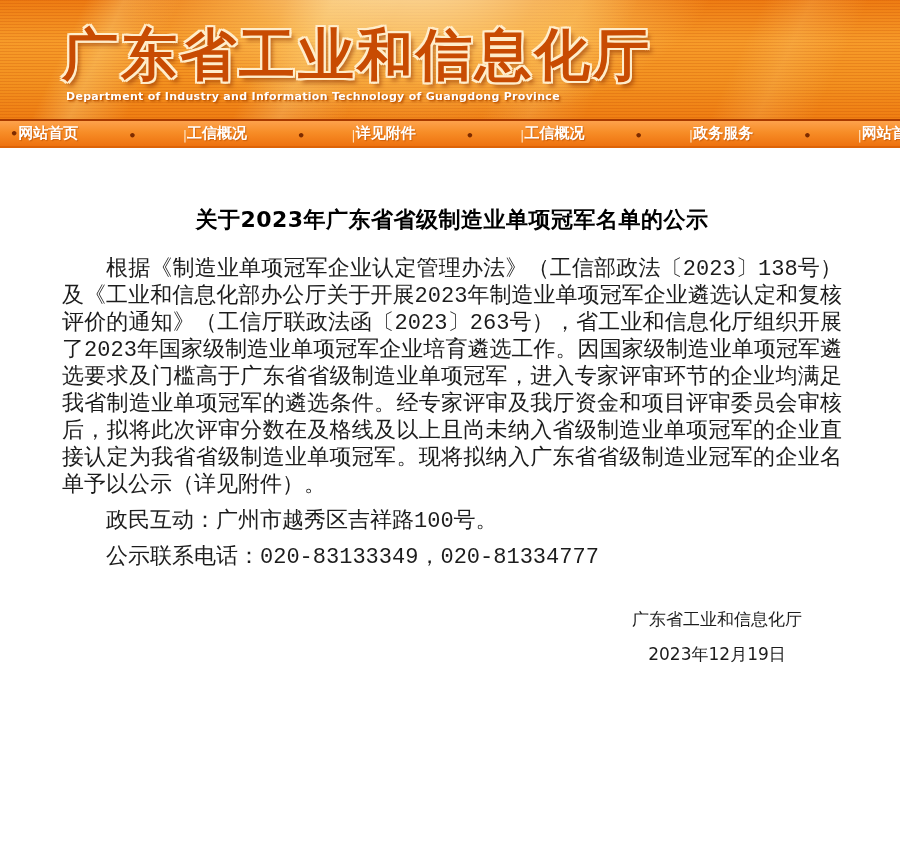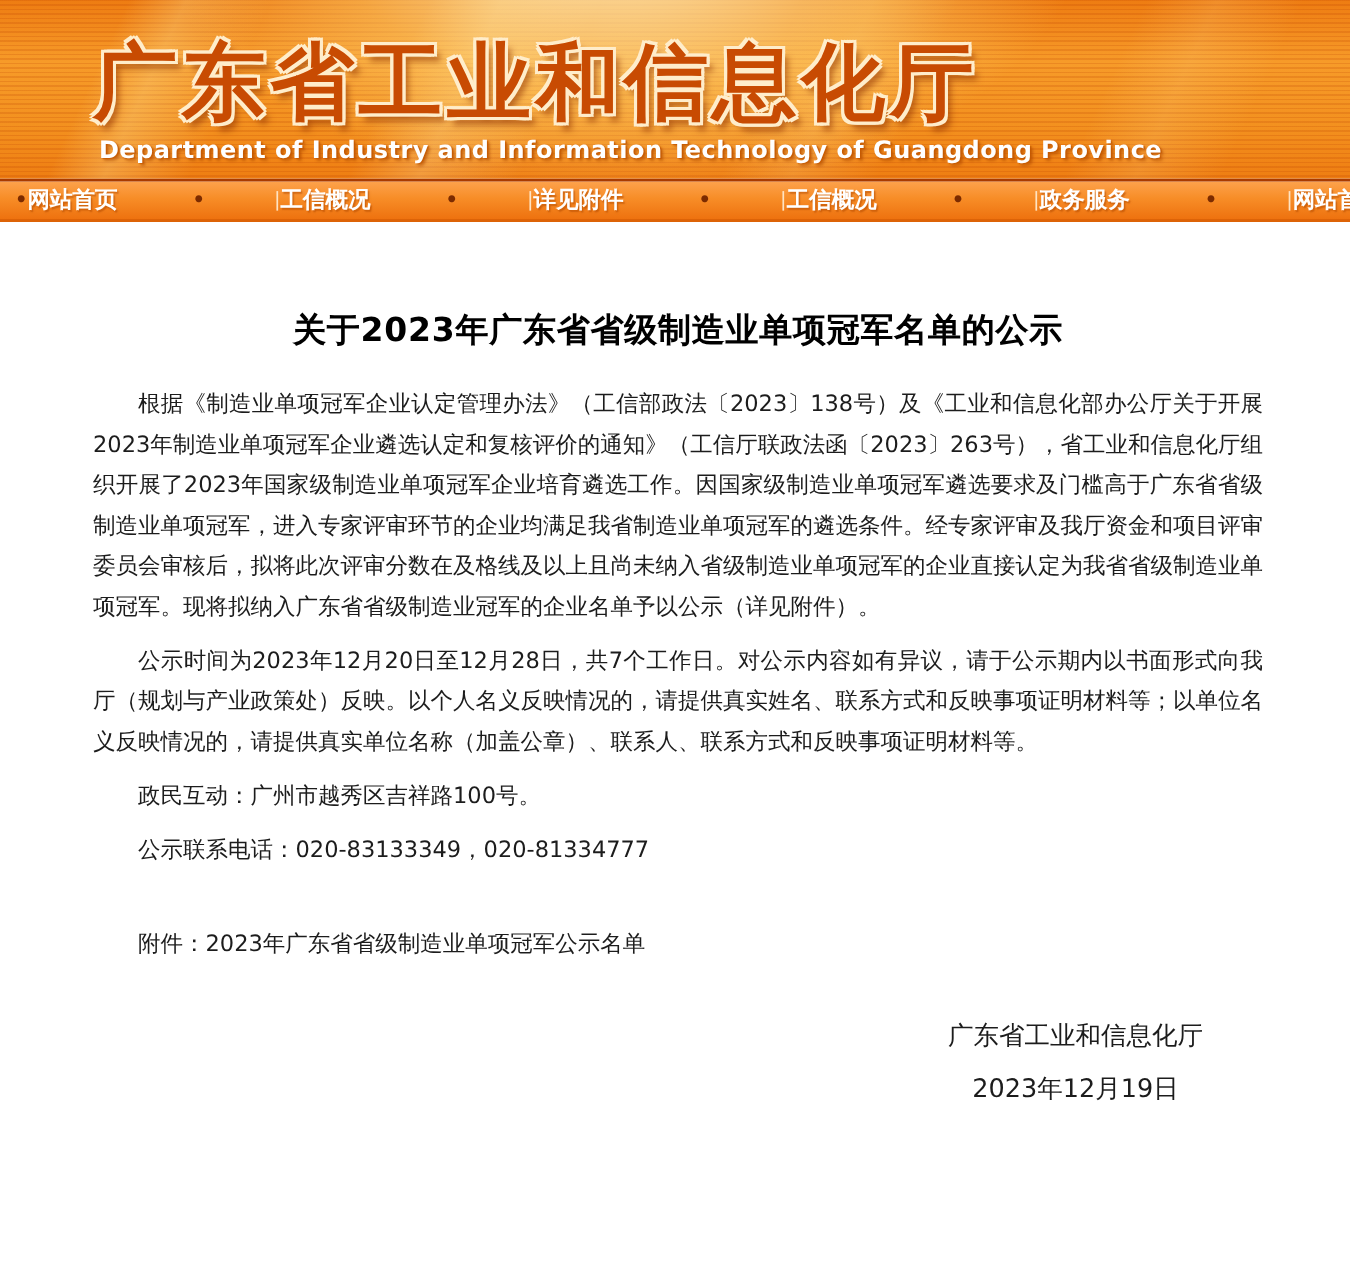--- a/index.html
+++ b/index.html
@@ -28,42 +28,42 @@
     font-size: 56px; font-weight: bold; letter-spacing: 3px;
     color: #c84b02;
     text-shadow:
       -2px 0 0 #ffedcb, 2px 0 0 #ffedcb, 0 -2px 0 #ffedcb, 0 2px 0 #ffedcb,
       -2px -2px 0 #ffedcb, 2px -2px 0 #ffedcb, -2px 2px 0 #ffedcb, 2px 2px 0 #ffedcb,
       4px 5px 4px rgba(140,45,0,0.55);
     white-space: nowrap;
   }
   .banner-subtitle {
     position: absolute; left: 66px; top: 90px;
-    font-size: 16px; font-weight: bold; letter-spacing: 0.3px;
+    font-size: 11px; font-weight: bold; letter-spacing: 0.3px;
     color: #ffffff;
     text-shadow: 1px 1px 1px rgba(196,88,0,0.95), 2px 2px 2px rgba(170,70,0,0.5);
     white-space: nowrap;
   }
 
   
   .nav {
     height: 29px;
     border-top: 2px solid #a93b00;
     border-bottom: 2px solid #dd6307;
     background: linear-gradient(180deg, #fda24c 0%, #f78d27 45%, #ee720f 100%);
   }
   .nav ul {
     list-style: none; margin: 0; padding: 0 10px;
     height: 25px;
     display: flex; align-items: center; justify-content: space-around;
   }
   .nav .lead-dot {
     color: #7c2b00; font-size: 13px; font-weight: bold;
   }
-  .nav li { display: flex; align-items: center; gap: 32px; }
+  .nav li { display: flex; align-items: flex-end; gap: 32px; }
   .nav a {
     color: #ffffff; font-size: 15px; font-weight: bold;
     text-decoration: none; cursor: pointer; white-space: nowrap;
     text-shadow: 1px 1px 1px rgba(180,75,0,0.6);
   }
   .nav .dot { color: #7c2b00; font-size: 13px; font-weight: bold; margin-left: 18px; }
   .nav .pipe { color: #ffe3c2; font-size: 13px; margin-left: 14px; }
 
   
   .content { background: #ffffff; padding: 57px 58px 0 62px; }
@@ -76,23 +76,24 @@
     margin-top: 29px; text-align: center;
     font-size: 14px; color: #3a3a3a; white-space: nowrap;
   }
   .meta .m-label { color: #3a3a3a; }
   .meta .m-value { margin-right: 6px; }
   .meta .m-ctrl { margin-left: 10px; cursor: pointer; color: #3a3a3a; }
 
   .body-text { margin-top: 21px; }
   .body-text p {
     margin: 0 0 9px 0;
-    font-size: 15px; line-height: 27px; color: #1c1c1c;
+    font-size: 22px; line-height: 27px; color: #1c1c1c;
     text-indent: 2em;
     text-align: justify;
+    font-family: Liberation Mono, monospace;
   }
   .body-text p.attachment { margin-top: 36px; }
 
   .signature {
     margin-top: 35px;
     text-align: right; padding-right: 40px;
   }
   .signature .sig-inner {
     display: inline-block; text-align: center;
   }
@@ -149,24 +150,22 @@
     </li>
   </ul>
 </div>
 
 <div class="content">
   <h1 class="article-title">关于2023年广东省省级制造业单项冠军名单的公示</h1>
 
 
   <div class="body-text">
     <p>根据《制造业单项冠军企业认定管理办法》（工信部政法〔2023〕138号）及《工业和信息化部办公厅关于开展2023年制造业单项冠军企业遴选认定和复核评价的通知》（工信厅联政法函〔2023〕263号），省工业和信息化厅组织开展了2023年国家级制造业单项冠军企业培育遴选工作。因国家级制造业单项冠军遴选要求及门槛高于广东省省级制造业单项冠军，进入专家评审环节的企业均满足我省制造业单项冠军的遴选条件。经专家评审及我厅资金和项目评审委员会审核后，拟将此次评审分数在及格线及以上且尚未纳入省级制造业单项冠军的企业直接认定为我省省级制造业单项冠军。现将拟纳入广东省省级制造业冠军的企业名单予以公示（详见附件）。</p>
-    <p>公示时间为2023年12月20日至12月28日，共7个工作日。对公示内容如有异议，请于公示期内以书面形式向我厅（规划与产业政策处）反映。以个人名义反映情况的，请提供真实姓名、联系方式和反映事项证明材料等；以单位名义反映情况的，请提供真实单位名称（加盖公章）、联系人、联系方式和反映事项证明材料等。</p>
     <p>政民互动：广州市越秀区吉祥路100号。</p>
     <p>公示联系电话：020-83133349，020-81334777</p>
-    <p class="attachment">附件：2023年广东省省级制造业单项冠军公示名单</p>
   </div>
 
   <div class="signature">
     <div class="sig-inner">
       <div class="sig-dept">广东省工业和信息化厅</div>
       <div class="sig-date">2023年12月19日</div>
     </div>
   </div>
 </div>
 

